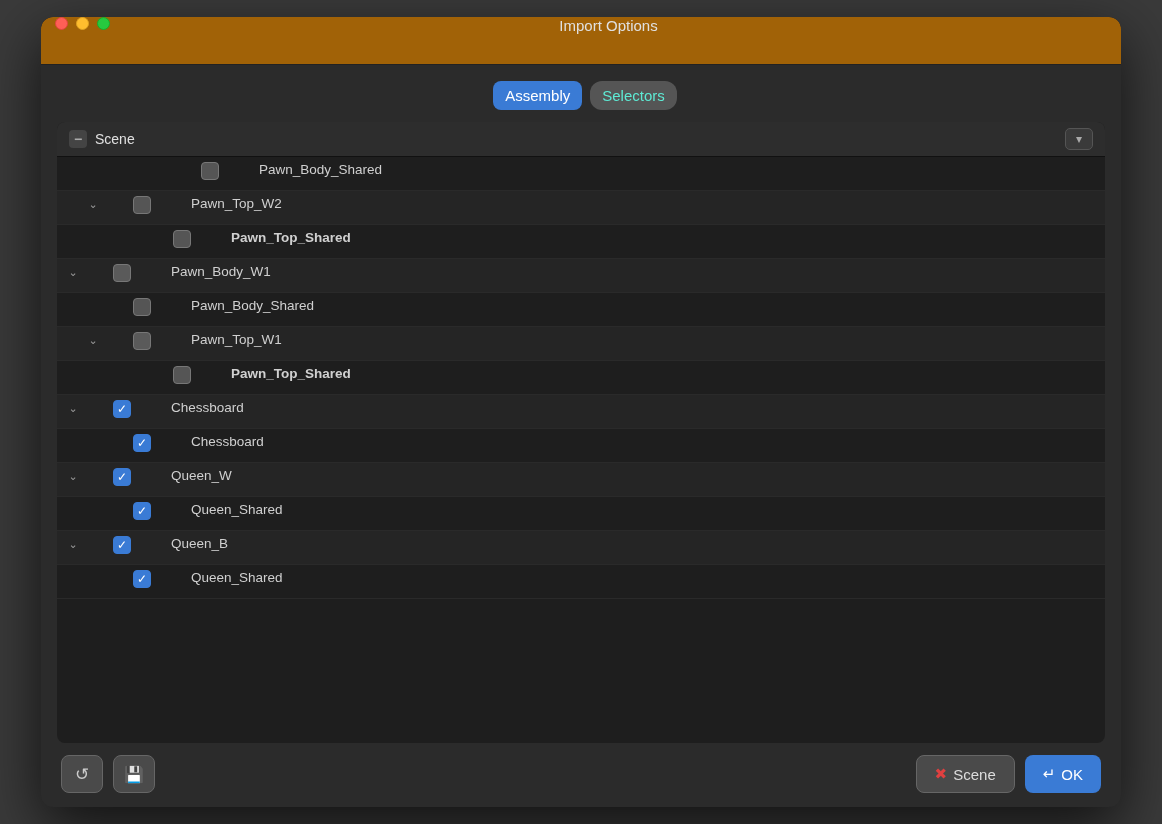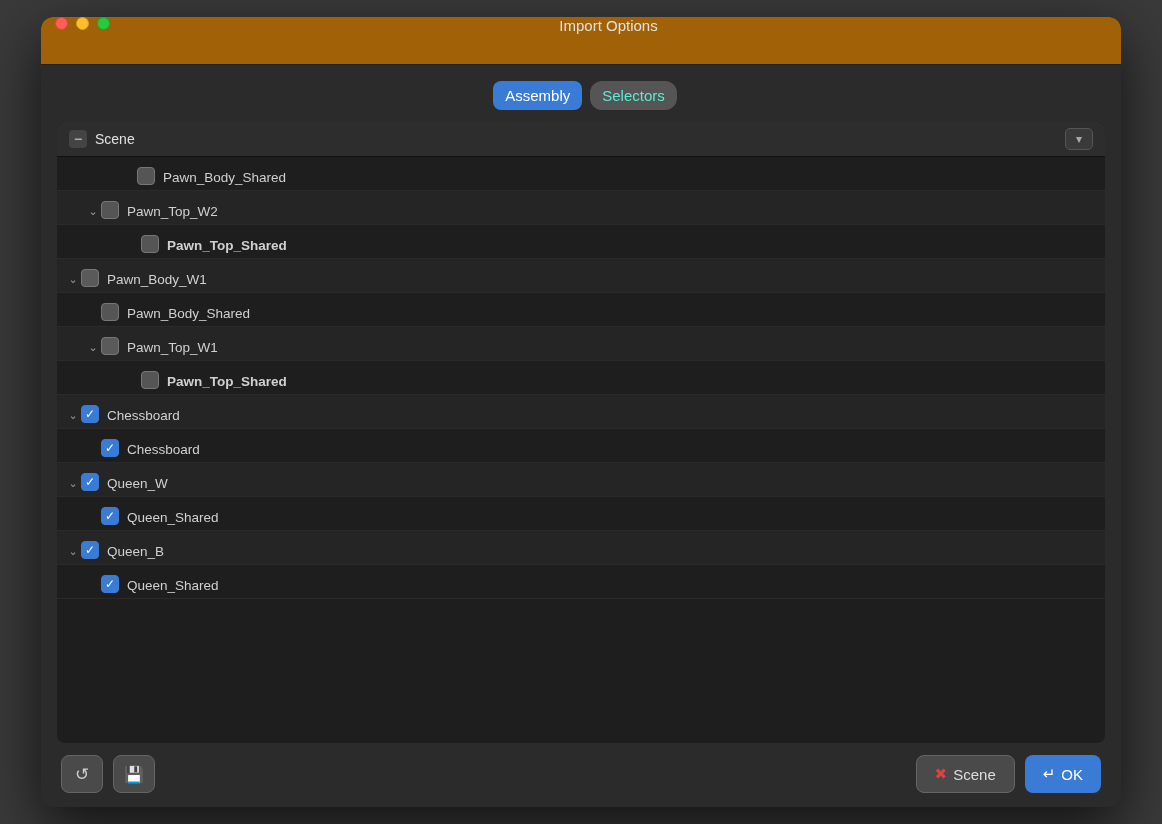--- a/index.html
+++ b/index.html
@@ -168,25 +168,26 @@
     .tree-list::-webkit-scrollbar-track {
       background: #1a1a1a;
     }
     .tree-list::-webkit-scrollbar-thumb {
       background: #555;
       border-radius: 5px;
     }
 
     .tree-row {
       display: flex;
-      align-items: flex-end;
+      align-items: flex-start;
       padding: 5px 8px;
       min-height: 34px;
       border-bottom: 1px solid #2a2a2a;
       cursor: default;
+      gap: 32px;
     }
 
     .tree-row:nth-child(even) {
       background: #252525;
     }
     .tree-row:nth-child(odd) {
       background: #1e1e1e;
     }
 
     .chevron {

